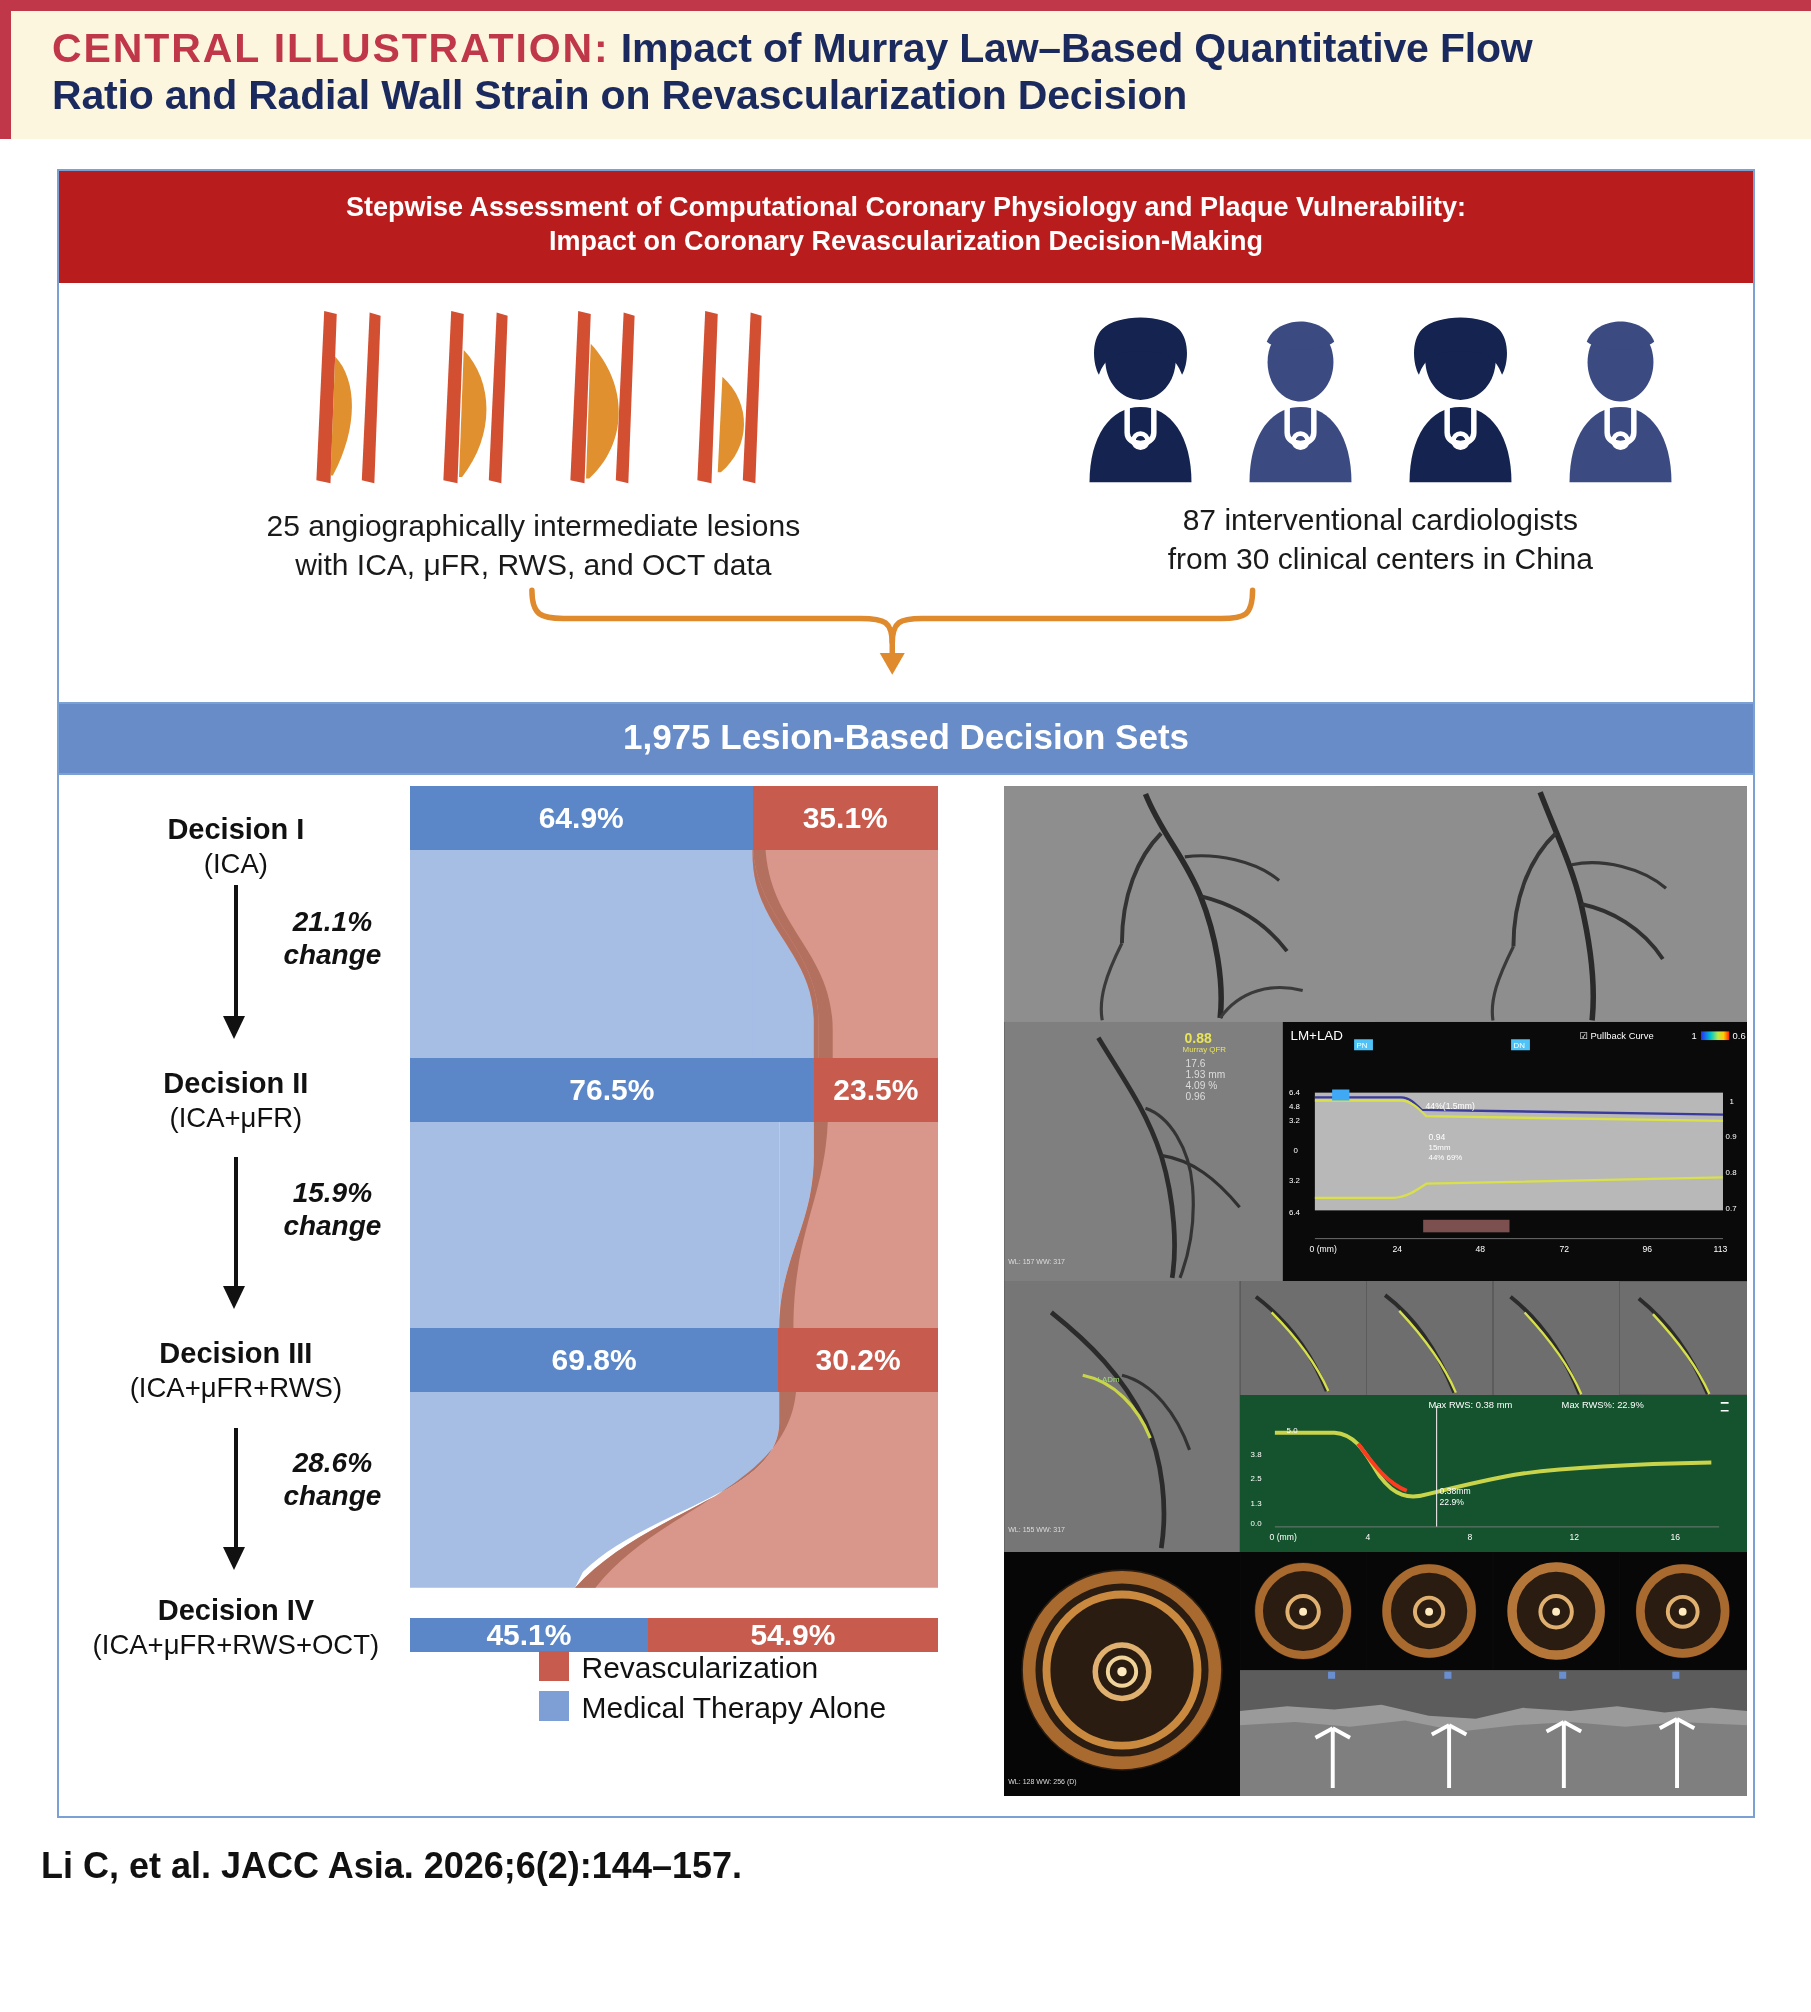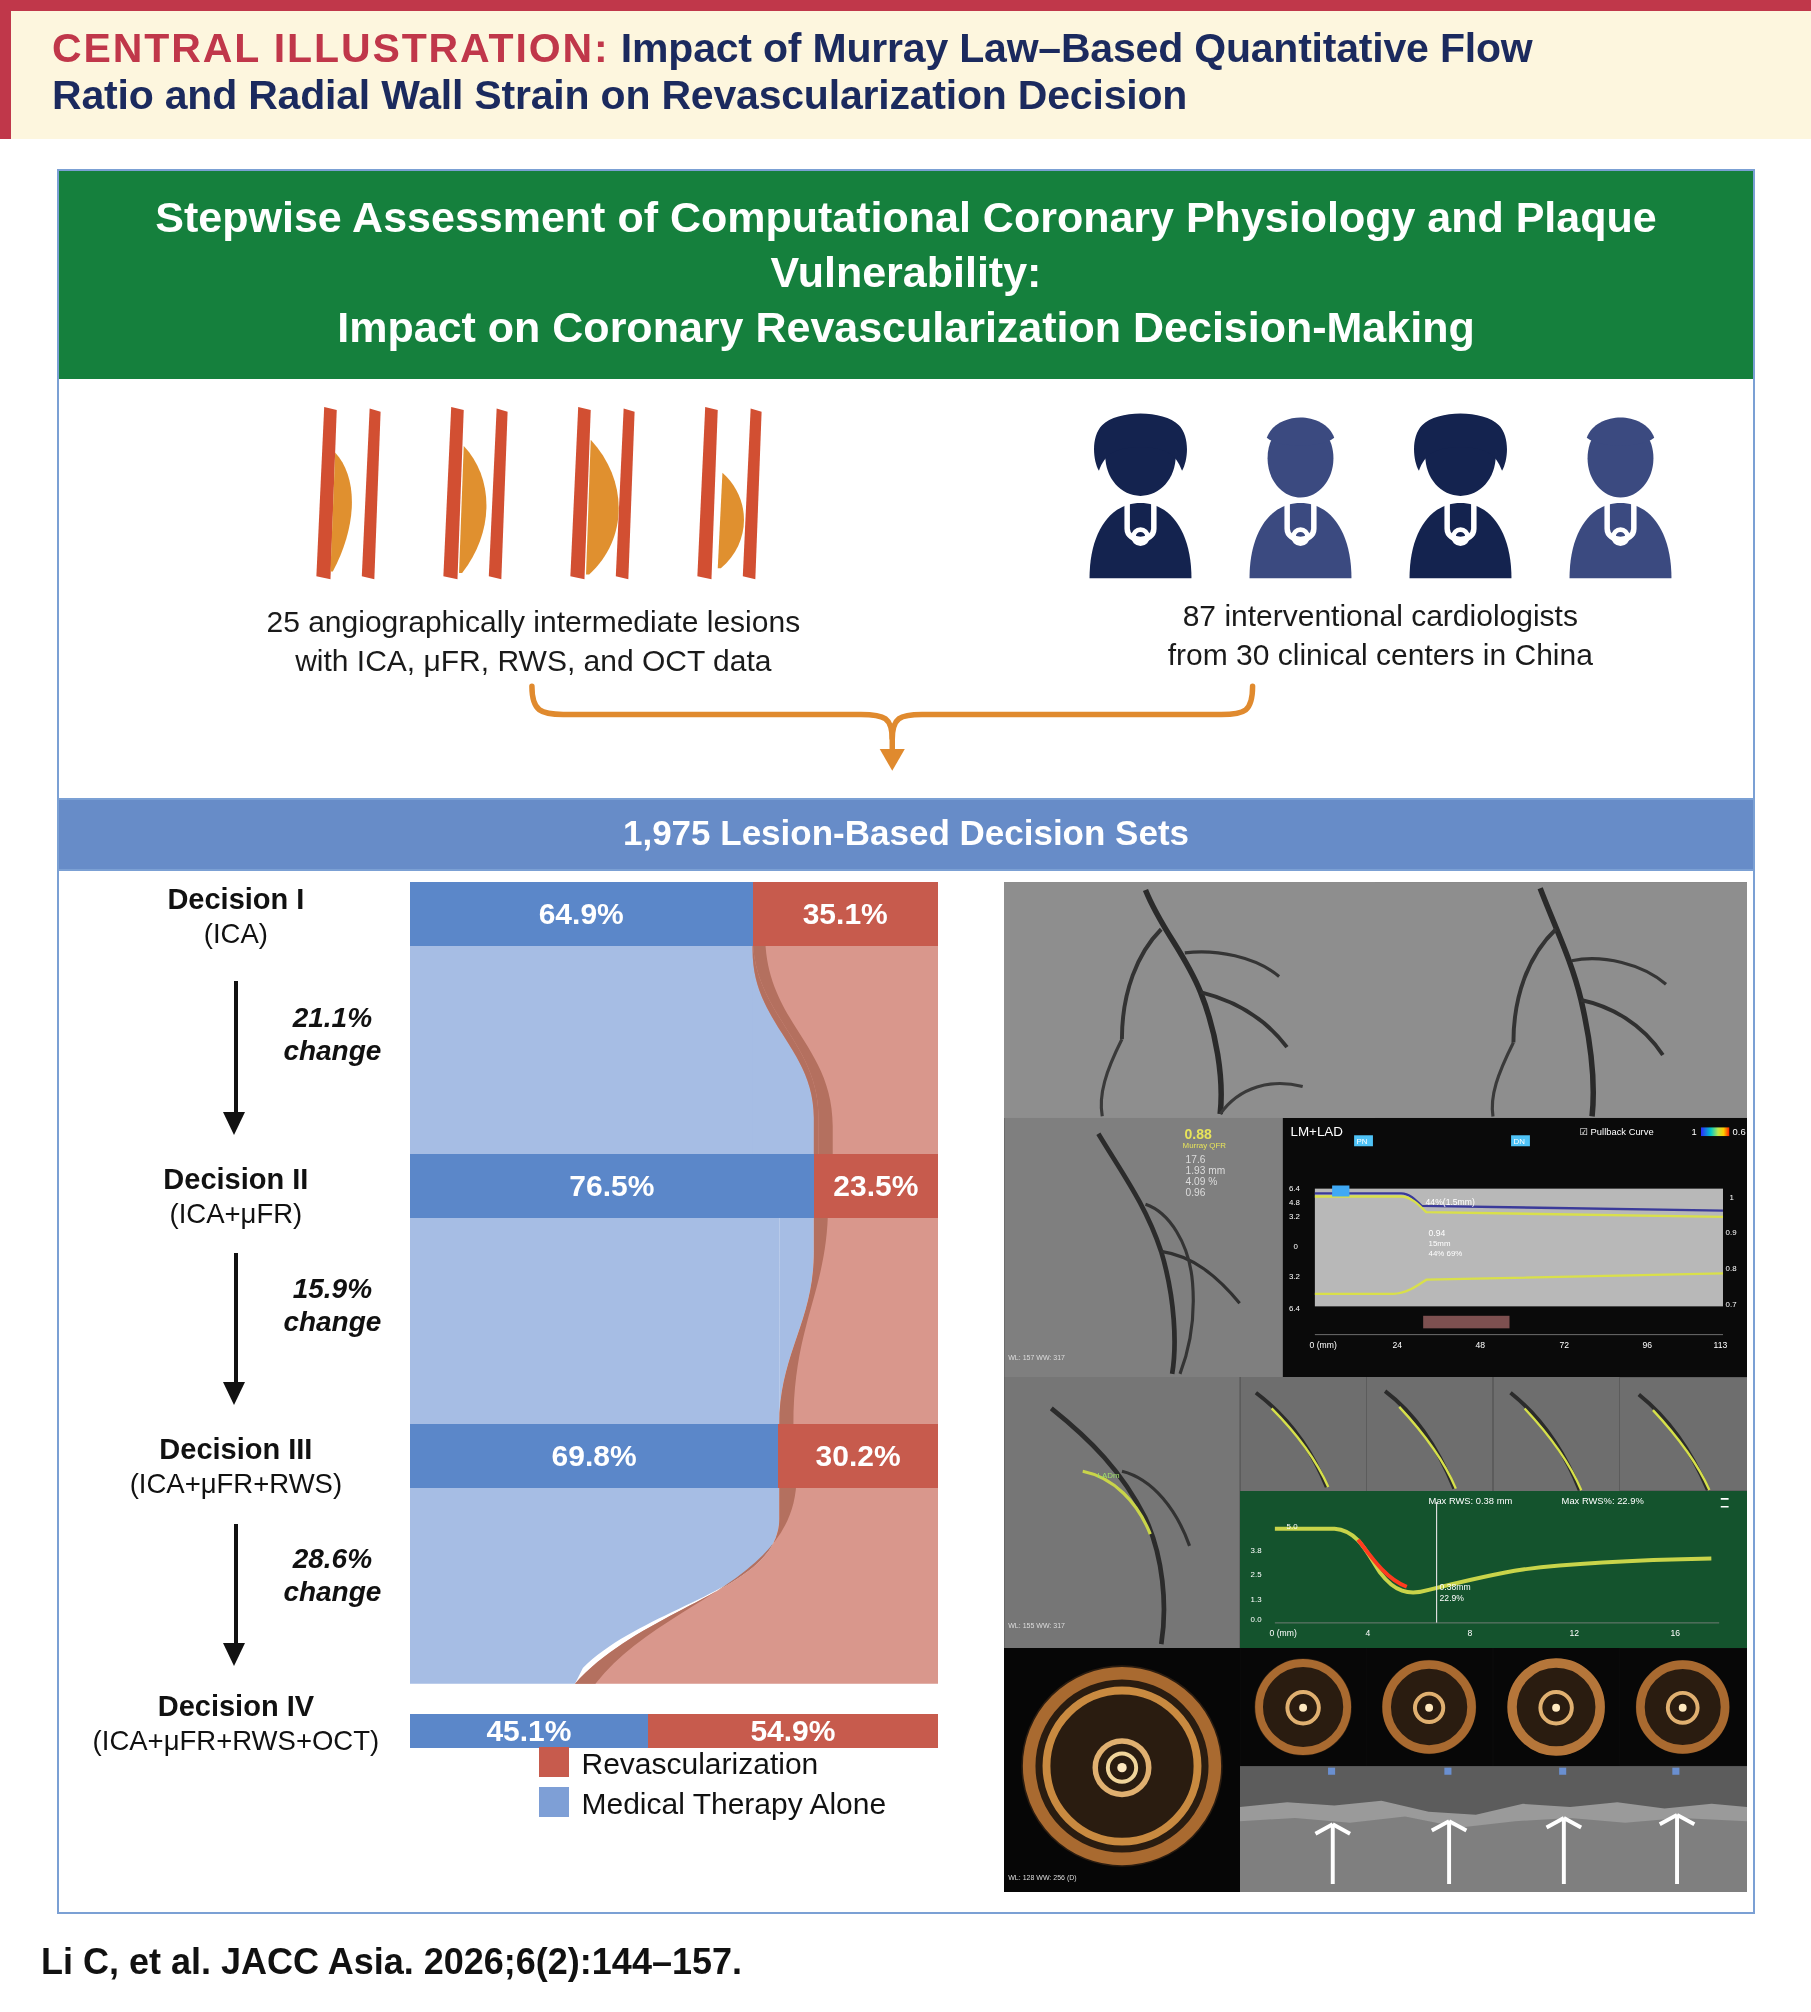--- a/index.html
+++ b/index.html
@@ -37,25 +37,25 @@
 
   
   .figure-wrap {
     margin: 30px 57px 0 57px;
     border: 2.4px solid #7ba0d4;
     background: #ffffff;
     width: 1698px;
   }
 
   .blue-header {
-    background: #15803d;
+    background: #b91c1c;
     color: #ffffff;
     text-align: center;
     padding: 19px 31px 23.6px 31px;
-    font-size: 43px;
+    font-size: 27px;
     font-weight: 700;
     line-height: 1.28;
   }
 
   .panel-top {
     border-bottom: 2.4px solid #7ba0d4;
     padding: 19px 0 23.6px 0;
     position: relative;
   }
 
@@ -269,21 +269,21 @@
           <path d="M514 412 L514 470 C514 560 470 600 470 690 L470 412 Z" fill="#a6bde4"></path>
           <path d="M514 412 L672 412 L672 690 L470 690 C470 600 514 560 514 470 Z" fill="#d9978c"></path>
           <path d="M514 412 L532 412 C532 520 488 560 488 690 L470 690 C470 600 514 560 514 470 Z" fill="#b4705f"></path>
 
           <path d="M0 756 L0 1020 L210 1020 L210 756 Z" fill="#a6bde4"></path>
           <path d="M470 756 L470 810 C470 900 300 920 220 1000 L210 1020 L210 756 Z" fill="#a6bde4"></path>
           <path d="M470 756 L672 756 L672 1020 L210 1020 C300 920 470 900 470 810 Z" fill="#d9978c"></path>
           <path d="M470 756 L492 756 C492 892 320 912 236 1020 L210 1020 C300 920 470 900 470 810 Z" fill="#b4705f"></path>
         </svg>
 
-        <div class="dlabel" style="top:0;">
+        <div class="dlabel" style="top:26px;">
           <b>Decision I</b>
           <span>(ICA)</span>
         </div>
         <div class="bar-row" style="top:0px;">
           <div class="bar-blue" style="width:64.9%;">64.9%</div>
           <div class="bar-red" style="width:35.1%;">35.1%</div>
         </div>
 
         <div class="arrow-v" style="left:167px; top:99px; height:134px;"></div>
         <div class="arrow-head" style="left:156px; top:230px;"></div>

